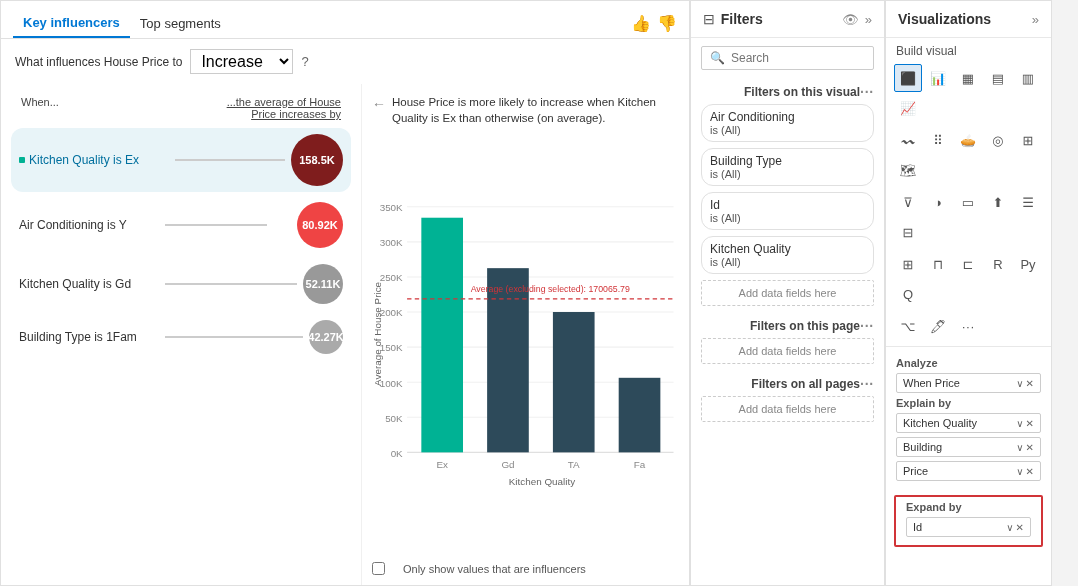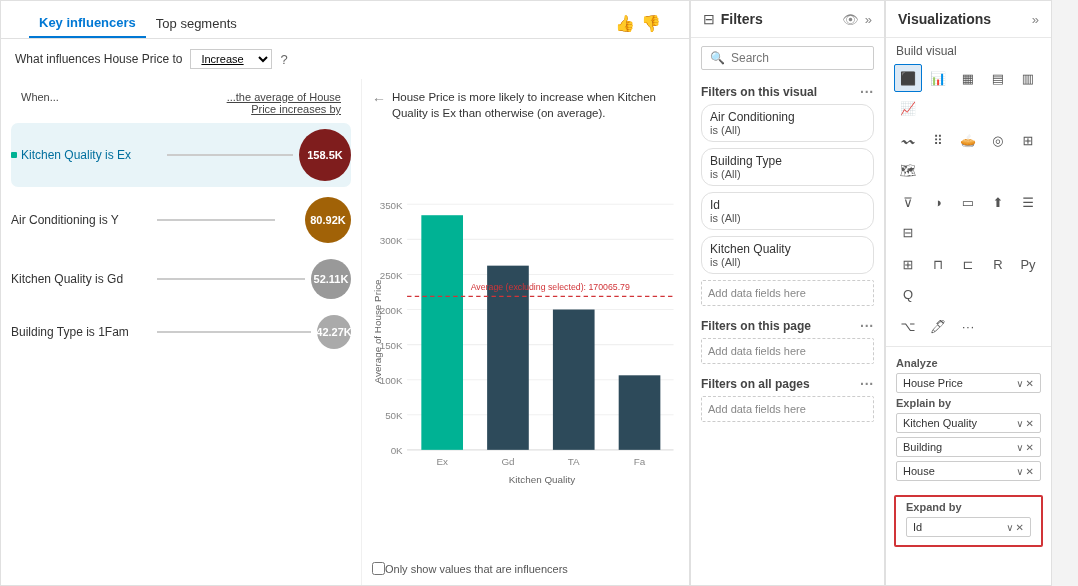--- a/index.html
+++ b/index.html
@@ -10,21 +10,21 @@
       width: 690px;
       background: white;
       border: 1px solid #e0e0e0;
       display: flex;
       flex-direction: column;
       position: relative;
     }
 
     .tabs {
       display: flex;
-      padding: 8px 28px 0;
+      padding: 8px 12px 0;
       border-bottom: 1px solid #e0e0e0;
       align-items: center;
     }
     .tab {
       padding: 6px 10px;
       font-size: 13px;
       cursor: pointer;
       color: #333;
     }
     .tab.active {
@@ -47,24 +47,23 @@
       display: flex;
       align-items: center;
       padding: 10px 14px;
       gap: 8px;
       font-size: 12px;
       color: #333;
     }
     .influence-header select {
       border: 1px solid #ccc;
       padding: 2px 6px;
-      font-size: 11px;
+      font-size: 16px;
       background: white;
       cursor: pointer;
-      text-decoration: underline;
     }
     .help-icon {
       color: #666;
       cursor: pointer;
       font-size: 13px;
     }
 
     .main-content {
       display: flex;
       flex: 1;
@@ -86,23 +85,23 @@
       padding: 4px 10px;
       color: #444;
       font-size: 11px;
     }
     .col-header-left { font-weight: 500; }
     .col-header-right { font-weight: 500; text-align: right; max-width: 140px; text-decoration: underline; }
 
     .influencer-item {
       display: flex;
       align-items: center;
-      padding: 6px 0;
-      cursor: pointer;
-      border-radius: 7px;
+      padding: 6px 8px;
+      cursor: pointer;
+      border-radius: 12px;
     }
     .influencer-item.selected {
       background: #e8f4f8;
     }
     .influencer-bar-container {
       flex: 1;
       display: flex;
       align-items: center;
       position: relative;
     }
@@ -133,21 +132,21 @@
       border-radius: 50%;
       display: flex;
       align-items: center;
       justify-content: center;
       font-size: 11px;
       font-weight: 600;
       color: white;
       flex-shrink: 0;
     }
     .bubble.teal { background: #7f1d1d; }
-    .bubble.gray-lg { background: #a16207; width: 46px; height: 46px; margin-left: 24px; }
+    .bubble.gray-lg { background: #ef4444; width: 46px; height: 46px; margin-left: 24px; }
     .bubble.gray-md { background: #999; width: 40px; height: 40px; }
     .bubble.gray-sm { background: #aaa; width: 34px; height: 34px; }
 
     
     .chart-area {
       flex: 1;
       padding: 10px;
       display: flex;
       flex-direction: column;
       border-left: 1px solid #f0f0f0;
@@ -172,21 +171,21 @@
       position: relative;
     }
     .bar-chart {
       width: 100%;
       height: 100%;
     }
 
     .chart-footer {
       display: flex;
       align-items: center;
-      gap: 0;
+      gap: 18px;
       padding: 6px 0 0;
       font-size: 11px;
       color: #555;
     }
     .chart-footer input[type="checkbox"] { margin: 0; }
 
     
     .filters-panel {
       width: 195px;
       background: white;
@@ -239,21 +238,21 @@
 
     .filter-section {
       padding: 0 10px;
     }
     .filter-section-title {
       font-size: 12px;
       font-weight: 600;
       color: #444;
       padding: 6px 0 4px;
       display: flex;
-      justify-content: space-between;
+      justify-content: flex-end;
       align-items: center;
     }
     .filter-section-title .dots {
       color: #888;
       font-size: 14px;
       cursor: pointer;
     }
 
     .filter-card {
       border: 1px solid #e0e0e0;
@@ -269,20 +268,21 @@
     }
     .filter-card-value {
       font-size: 11px;
       color: #555;
     }
 
     .add-fields-btn {
       border: 1px dashed #ccc;
       border-radius: 2px;
       padding: 6px;
+      text-align: center;
       font-size: 11px;
       color: #888;
       margin-bottom: 6px;
       cursor: pointer;
     }
 
     .filters-scroll {
       overflow-y: auto;
       flex: 1;
     }
@@ -625,21 +625,21 @@
       <div class="viz-icon-btn">⌥</div>
       <div class="viz-icon-btn">🖊</div>
       <div class="viz-icon-btn">···</div>
     </div>
 
     <hr class="viz-section-divider">
 
     <div class="analyze-section">
       <div class="analyze-label">Analyze</div>
       <div class="dropdown-field">
-        <span class="field-text">House Price</span>
+        <span class="field-text">When Price</span>
         <div class="field-actions">
           <span class="chevron">∨</span>
           <span class="close-x">✕</span>
         </div>
       </div>
 
       <div class="analyze-label">Explain by</div>
       <div class="dropdown-field">
         <span class="field-text">Kitchen Quality</span>
         <div class="field-actions">
@@ -648,21 +648,21 @@
         </div>
       </div>
       <div class="dropdown-field">
         <span class="field-text">Building</span>
         <div class="field-actions">
           <span class="chevron">∨</span>
           <span class="close-x">✕</span>
         </div>
       </div>
       <div class="dropdown-field">
-        <span class="field-text">House</span>
+        <span class="field-text">Price</span>
         <div class="field-actions">
           <span class="chevron">∨</span>
           <span class="close-x">✕</span>
         </div>
       </div>
     </div>
 
     <div class="expand-by-section">
       <div class="expand-by-label">Expand by</div>
       <div class="dropdown-field">

